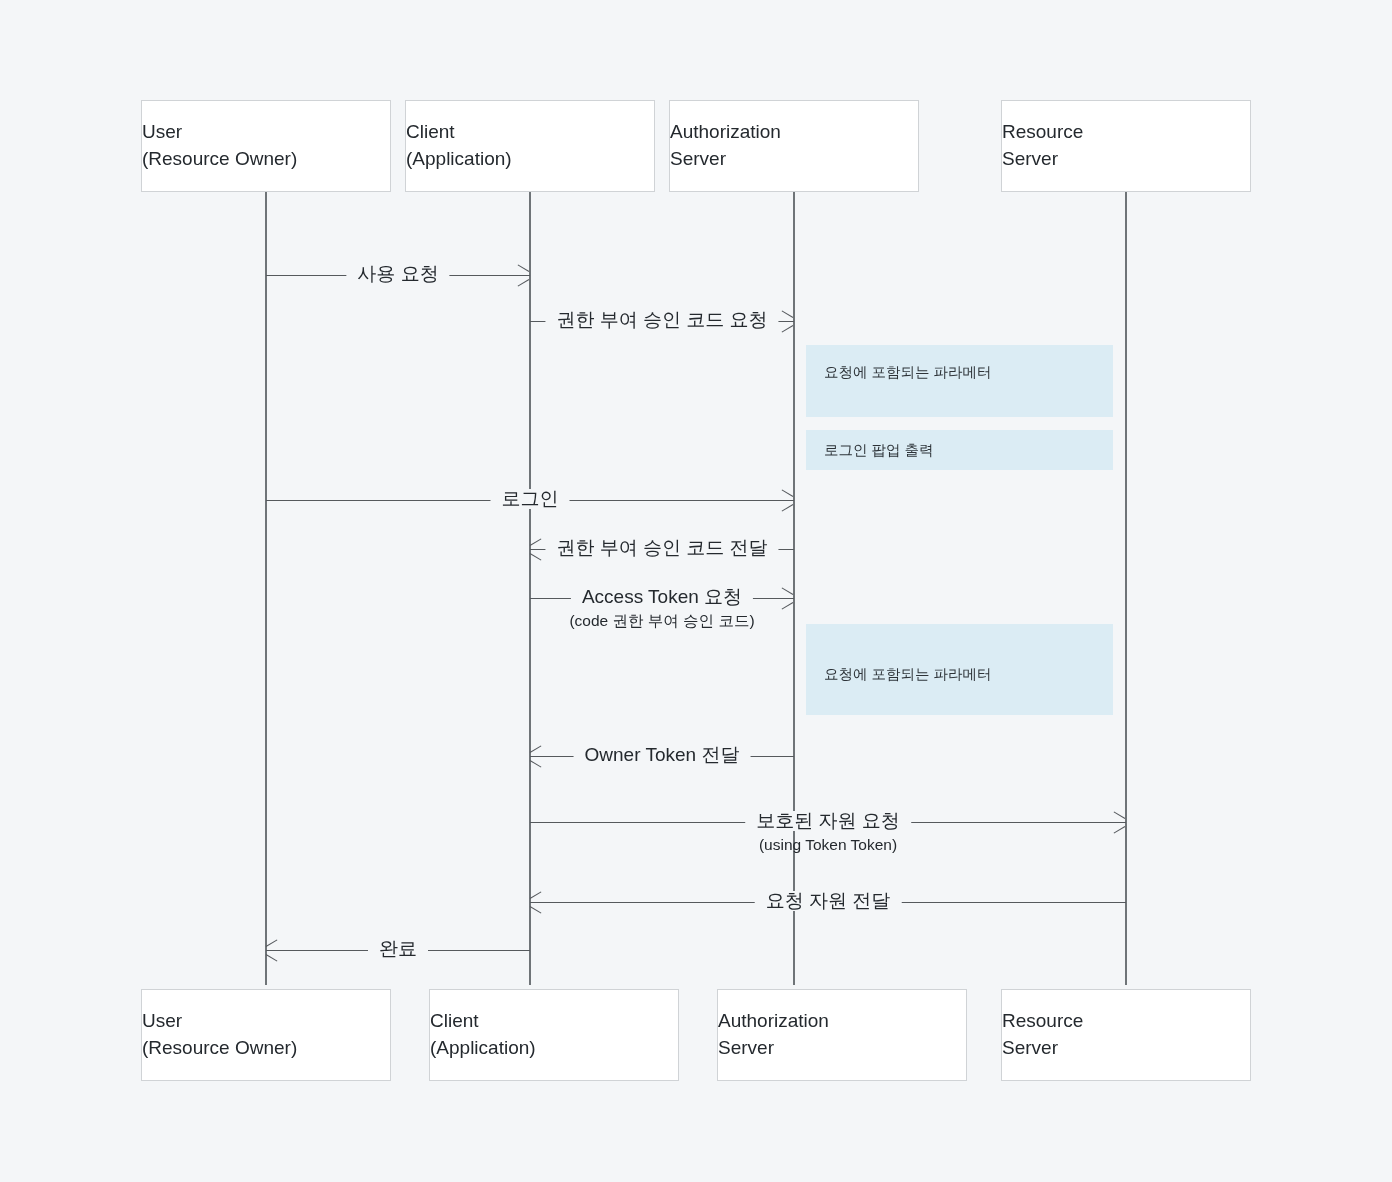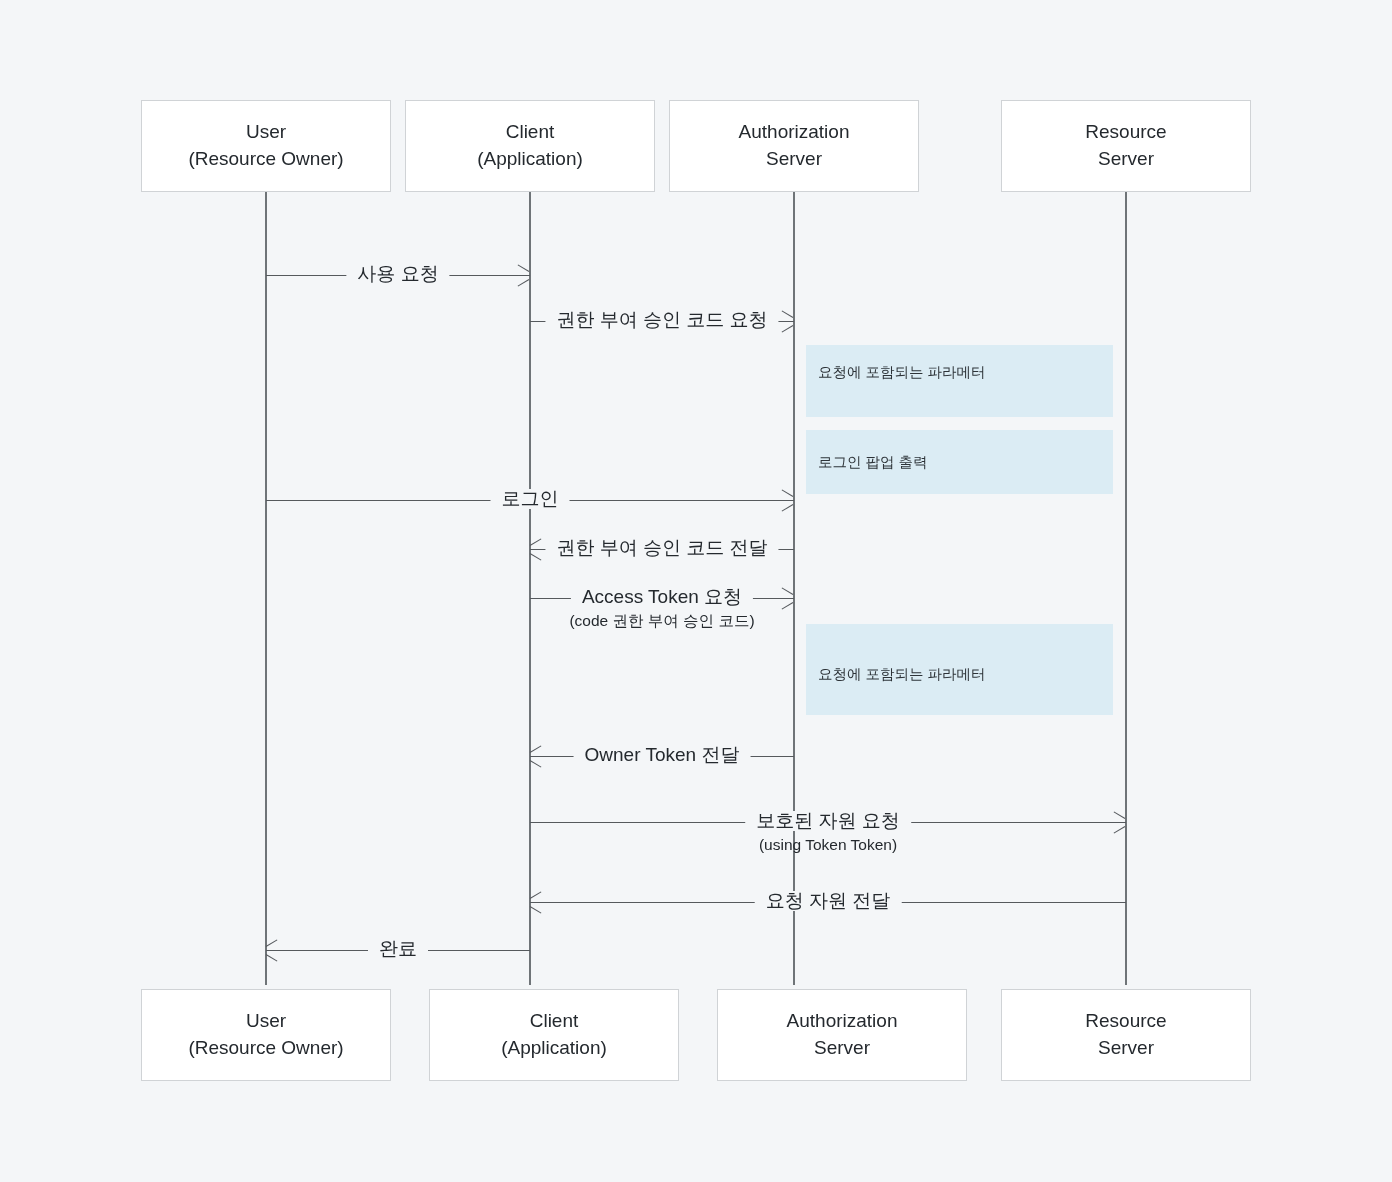--- a/index.html
+++ b/index.html
@@ -26,34 +26,34 @@
     background: #6f7478;
   }
   
   .actor-box {
     position: absolute;
     background: #ffffff;
     border: 1px solid #d0d3d6;
     box-sizing: border-box;
     display: flex;
     flex-direction: column;
-    align-items: center;
+    align-items: flex-start;
     justify-content: center;
     line-height: 1.42;
     font-size: 19px;
     color: #24292e;
     text-align: center;
   }
   .actor-box .line2 { display: block; }
   
   .note {
     position: absolute;
     background: #dbecf4;
     box-sizing: border-box;
-    padding: 16px 18px 14px 12px;
+    padding: 16px 18px 14px 18px;
     font-size: 14.5px;
     line-height: 1.62;
     color: #2d3338;
   }
   .note .note-title { display: block; }
   .note .note-sub { display: block; }
   
   .msg {
     position: absolute;
     height: 0;
@@ -133,21 +133,21 @@
   </div>
   <div class="actor-box" style="left:1001px; top:100px; width:250px; height:92px;">
     <span>Resource</span>
     <span class="line2">Server</span>
   </div>
 
   <div class="note" style="left:806px; top:345px; width:307px; height:72px;">
     <span class="note-title">요청에 포함되는 파라메터</span>
   </div>
 
-  <div class="note" style="left:806px; top:430px; width:307px; height:64px; display:flex; align-items:center;">
+  <div class="note" style="left:806px; top:430px; width:307px; height:40px; display:flex; align-items:center;">
     <span class="note-title">로그인 팝업 출력</span>
   </div>
 
   <div class="note" style="left:806px; top:624px; width:307px; height:91px; white-space:pre-line;">
     <span class="note-title">요청에 포함되는 파라메터</span>
   </div>
 
   <div class="msg" style="left:266px; top:275px; width:264px;">
     <span class="line"></span>
     <span class="arrow right">

